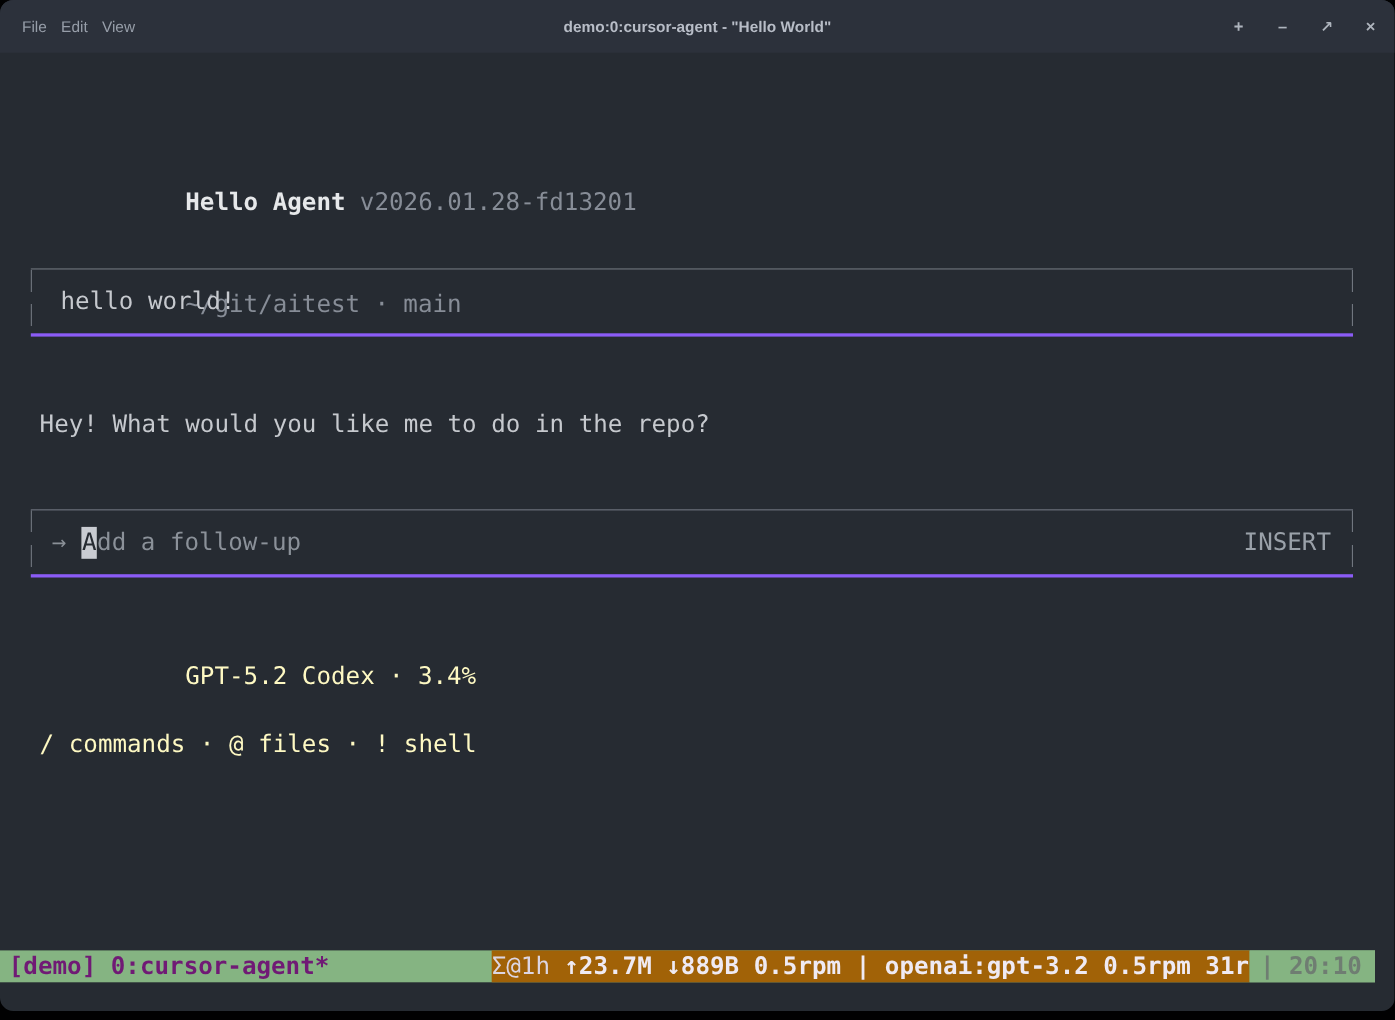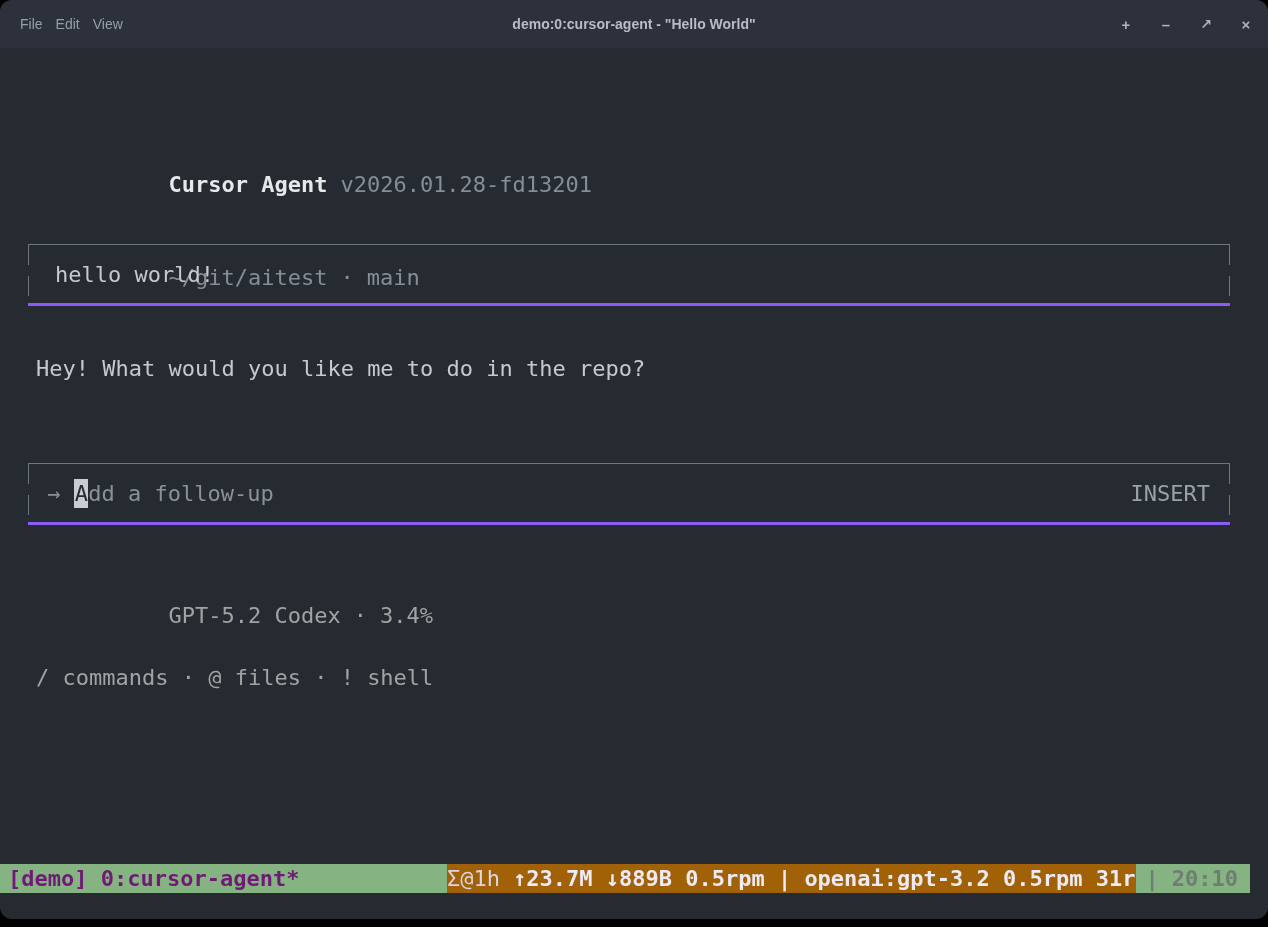--- a/index.html
+++ b/index.html
@@ -45,30 +45,30 @@
     position:absolute; left:28px; width:1202px; height:62px;
     border-top:1px solid #70767f; border-bottom:3px solid #8b5cf6;
     display:flex; align-items:center;
   }
   .vline {
     position:absolute; top:0; bottom:0; width:1px;
     background:repeating-linear-gradient(180deg,#70767f 0 20px,rgba(0,0,0,0) 20px 31px);
   }
   .vline.left { left:0; } .vline.right { right:0; }
   .box-user { top:196px; padding-left:27px; }
-  .assistant-msg { position:absolute; left:36px; top:305px; }
+  .assistant-msg { position:absolute; left:36px; top:323px; }
   .box-input { top:415px; padding-left:19px; padding-right:20px; }
   .prompt-arrow { color:#8a9097; margin-right:14px; }
   .cursor-block {
     display:inline-block; width:14px; text-align:center;
     background:#c9ccd2; color:#262b32; line-height:29px;
   }
   .placeholder { color:#8b9199; }
   .mode { margin-left:auto; color:#9aa1a9; }
-  .footer-lines { position:absolute; left:36px; top:521px; color:#a3a3a3; }
+  .footer-lines { position:absolute; left:36px; top:521px; color:#fef9c3; }
   
   .statusbar {
     position:absolute; left:0; top:864px; width:1250px; height:29px;
     background:#85b482; display:flex; align-items:stretch;
     font-size:22px; line-height:29px; white-space:pre;
   }
   .session { color:#701a75; font-weight:700; padding-left:8px; align-self:center; }
   .stats {
     margin-left:auto; background:#a16207; display:flex; align-items:center;
   }
@@ -98,21 +98,21 @@
         <span class="ctrl">–</span>
         <span class="ctrl max">↗</span>
         <span class="ctrl">×</span>
       </div>
     </div>
 
     <div class="term">
 
       <div class="app-header">
         <div class="line">
-          <span class="bold-white">Cursor Agent</span><span class="dim gap-l">v2026.01.28-fd13201</span>
+          <span class="bold-white">Hello Agent</span><span class="dim gap-l">v2026.01.28-fd13201</span>
         </div>
         <div class="line dim">
           <span>~/git/aitest</span><span class="gap-l">·</span><span class="gap-l">main</span>
         </div>
       </div>
 
       <div class="tui-box box-user">
         <span class="vline left"></span>
         <span class="vline right"></span>
         <span class="line">hello world!</span>

